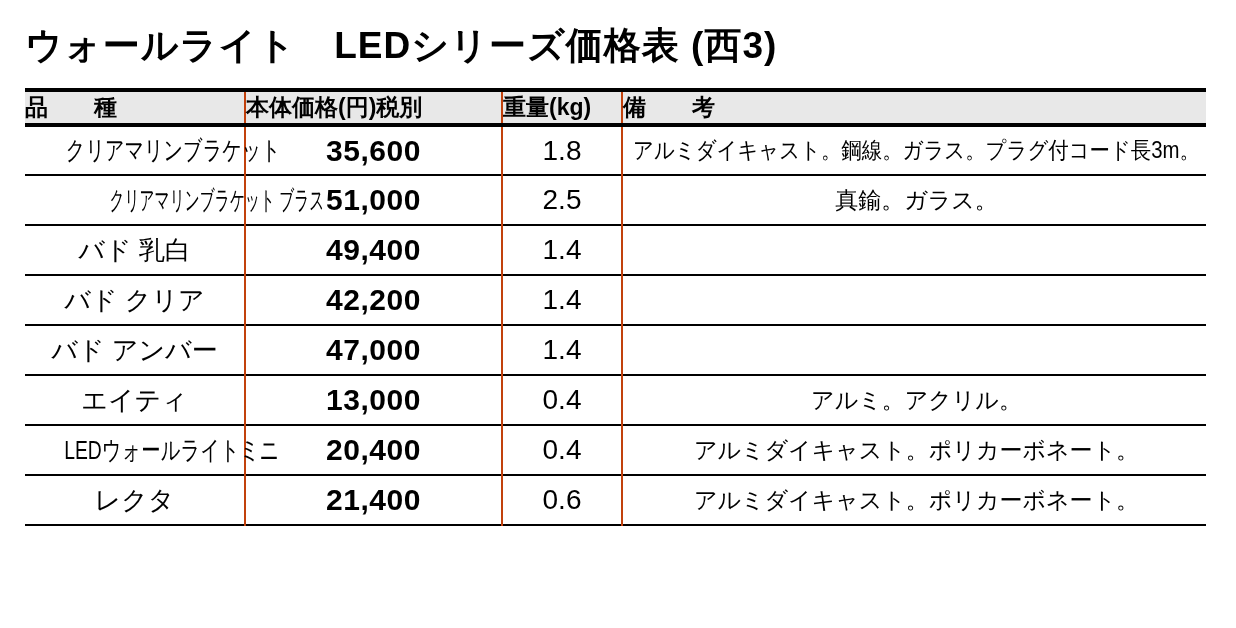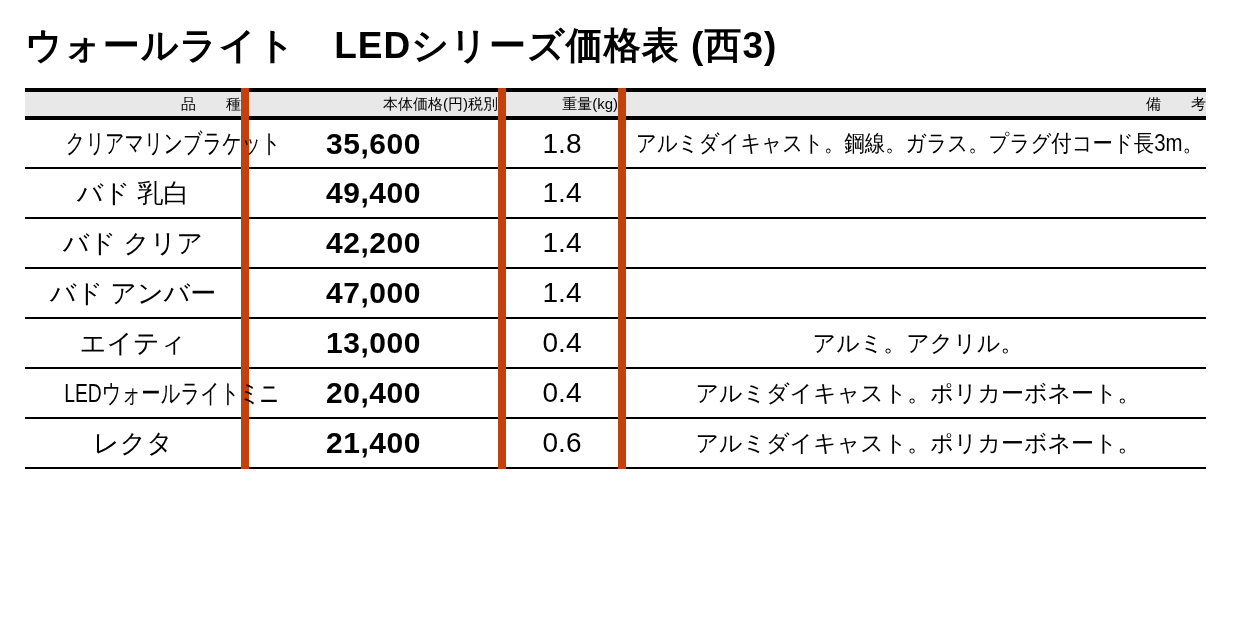--- a/index.html
+++ b/index.html
@@ -28,29 +28,29 @@
     border-top: 4px solid #000;
     border-bottom: 2px solid #000;
   }
   col.c1 { width: 220px; }
   col.c2 { width: 257px; }
   col.c3 { width: 120px; }
   col.c4 { width: 584px; }
 
   thead th {
     background: #e8e8e8;
-    font-weight: normal;
-    font-size: 15px;
+    font-weight: bold;
+    font-size: 23px;
     height: 28px;
     padding: 0;
-    text-align: right;
+    text-align: left;
     border-bottom: 4px solid #000;
     white-space: nowrap;
   }
-  thead th + th, tbody td + td { border-left: 8px solid #c2410c; margin-left: 8px; }
+  thead th + th, tbody td + td { border-left: 2px solid #c2410c; margin-left: 8px; }
 
   tbody td {
     height: 50px;
     padding: 0;
     vertical-align: middle;
     white-space: nowrap;
     border-top: 2px solid #000;
   }
   tbody tr:first-child td { border-top: 0; }
 
@@ -95,20 +95,34 @@
     </td>
     <td class="c-weight">
       <span>1.8</span>
     </td>
     <td class="c-remarks">
       <span class="fit" style="transform: scaleX(0.88715);">アルミダイキャスト。鋼線。ガラス。プラグ付コード長3m。</span>
     </td>
   </tr>
         <tr>
     <td class="c-item">
+      <span class="fit" style="transform: scaleX(0.566139);">クリアマリンブラケット ブラス</span>
+    </td>
+    <td class="c-price">
+      <span>51,000</span>
+    </td>
+    <td class="c-weight">
+      <span>2.5</span>
+    </td>
+    <td class="c-remarks">
+      <span class="fit">真鍮。ガラス。</span>
+    </td>
+  </tr>
+        <tr>
+    <td class="c-item">
       <span class="fit">バド 乳白</span>
     </td>
     <td class="c-price">
       <span>49,400</span>
     </td>
     <td class="c-weight">
       <span>1.4</span>
     </td>
     <td class="c-remarks">
       <span class="fit"></span>

